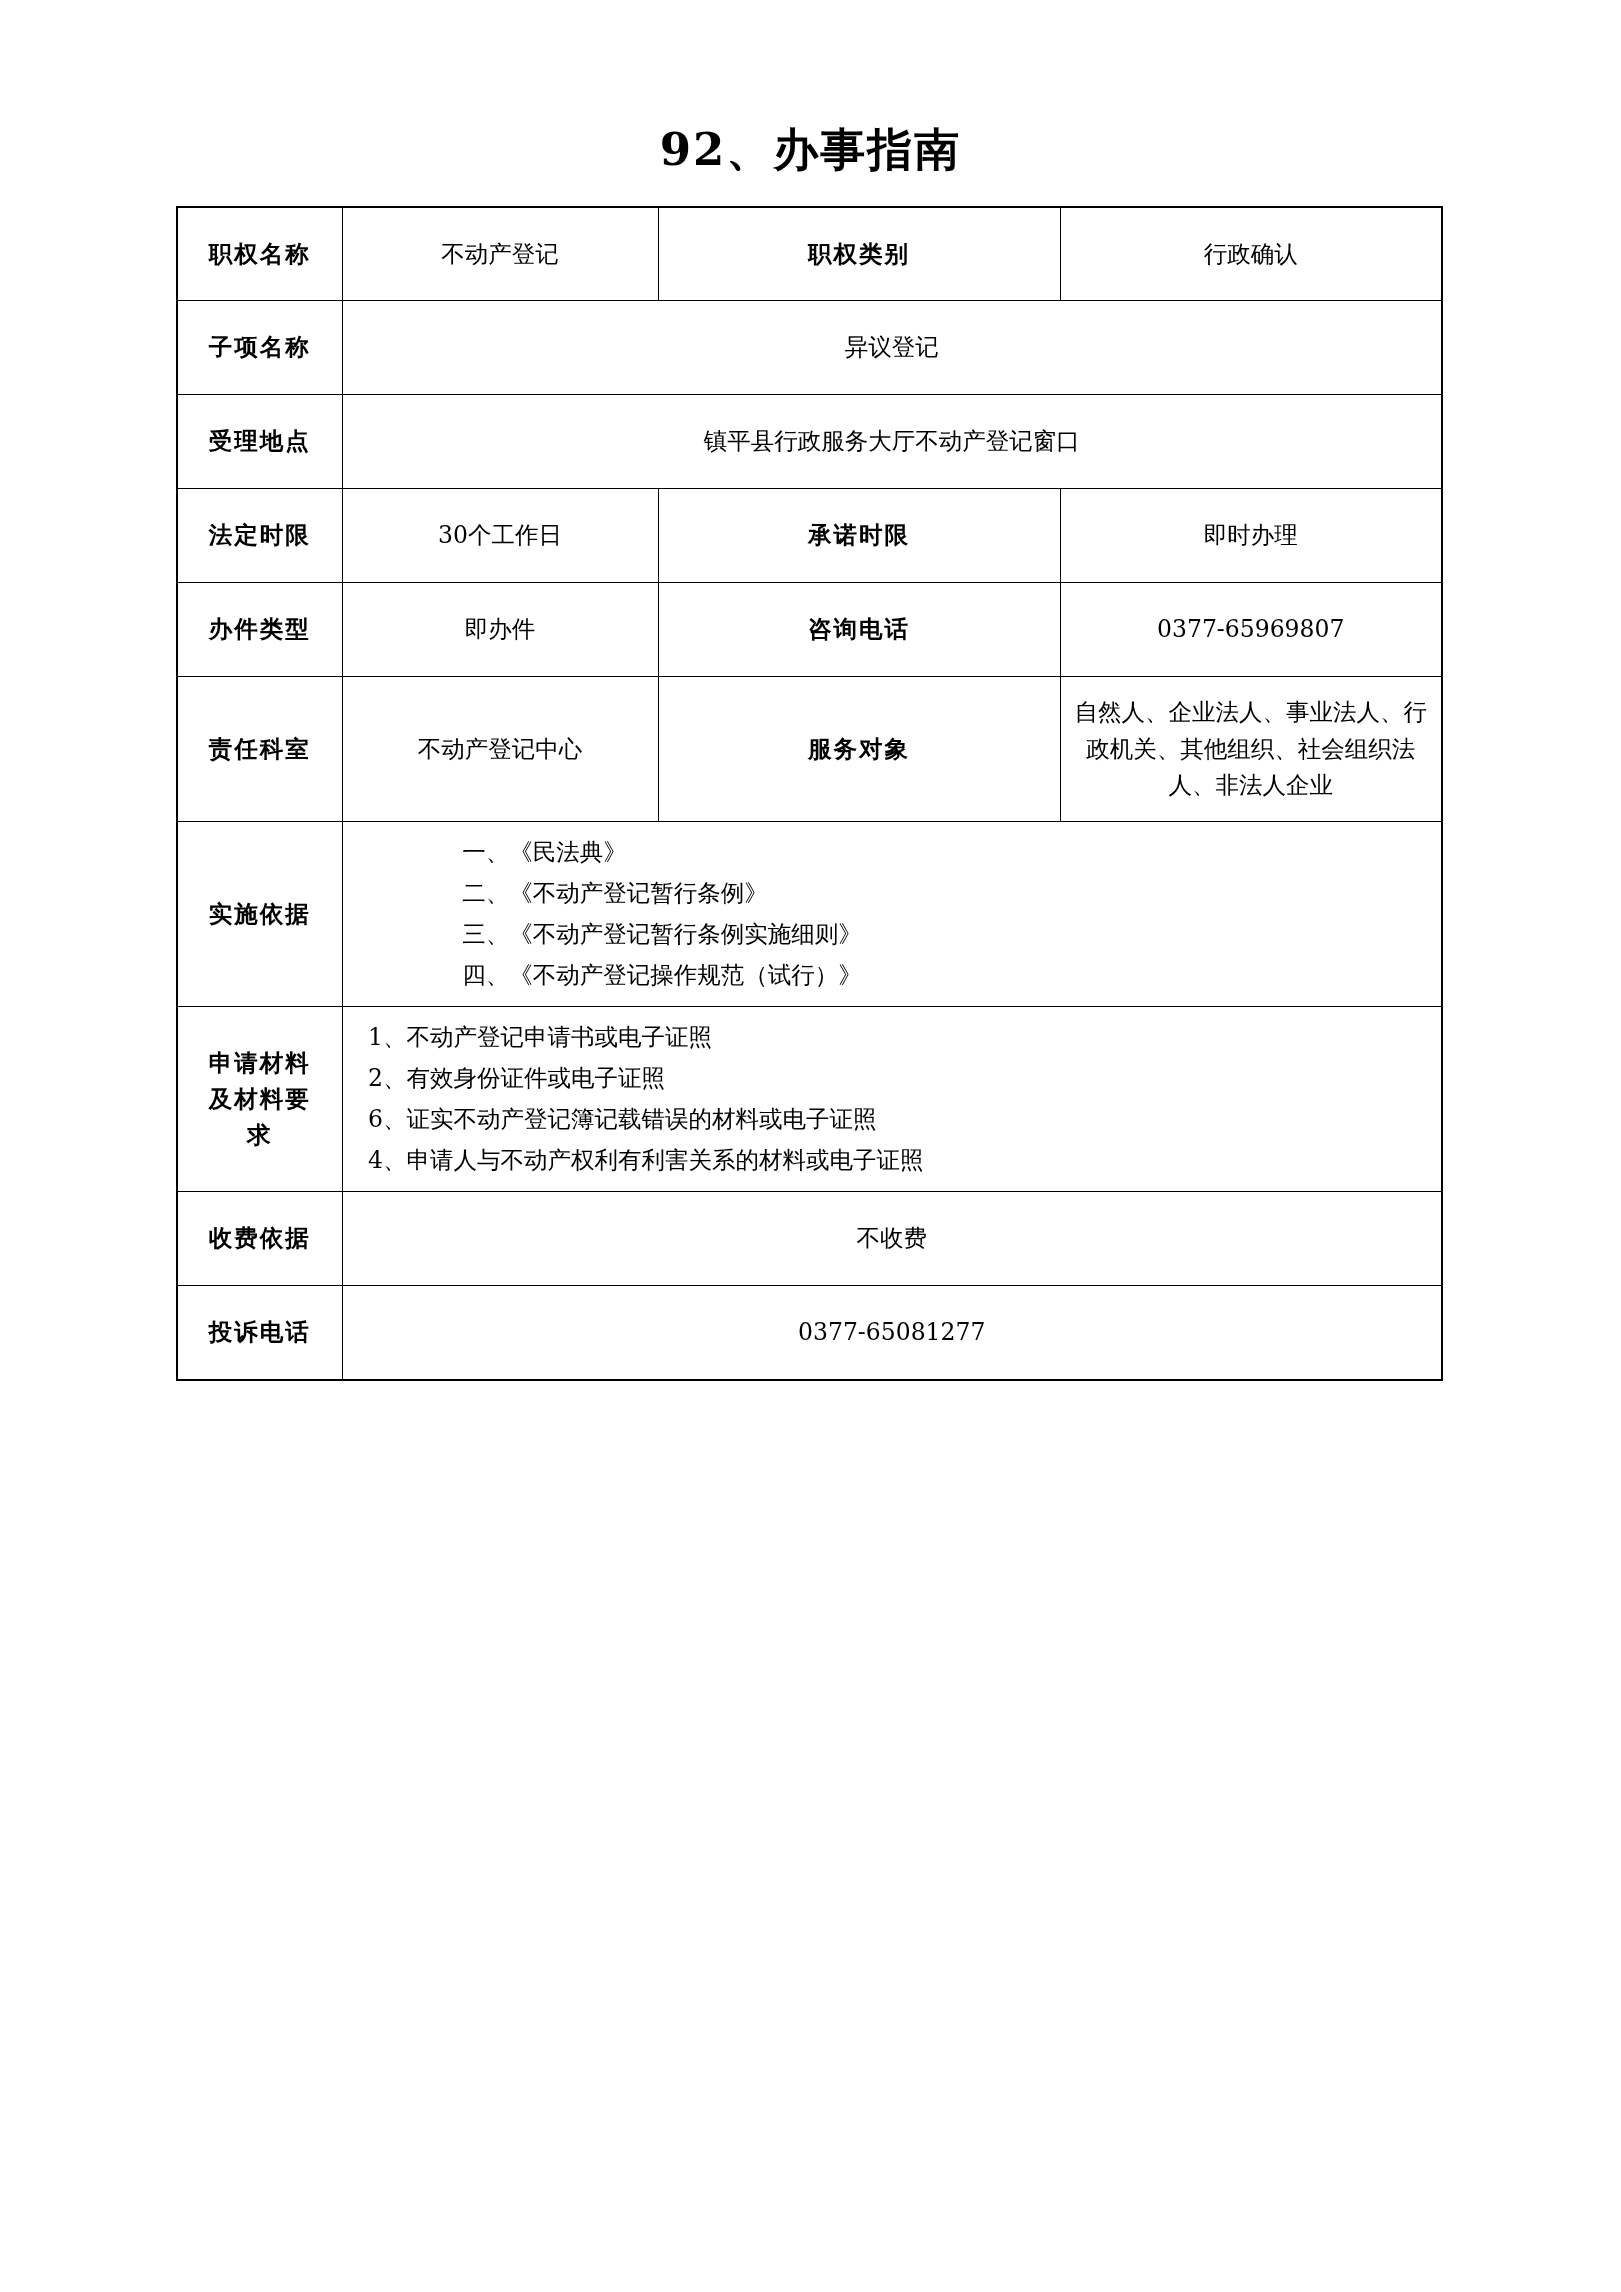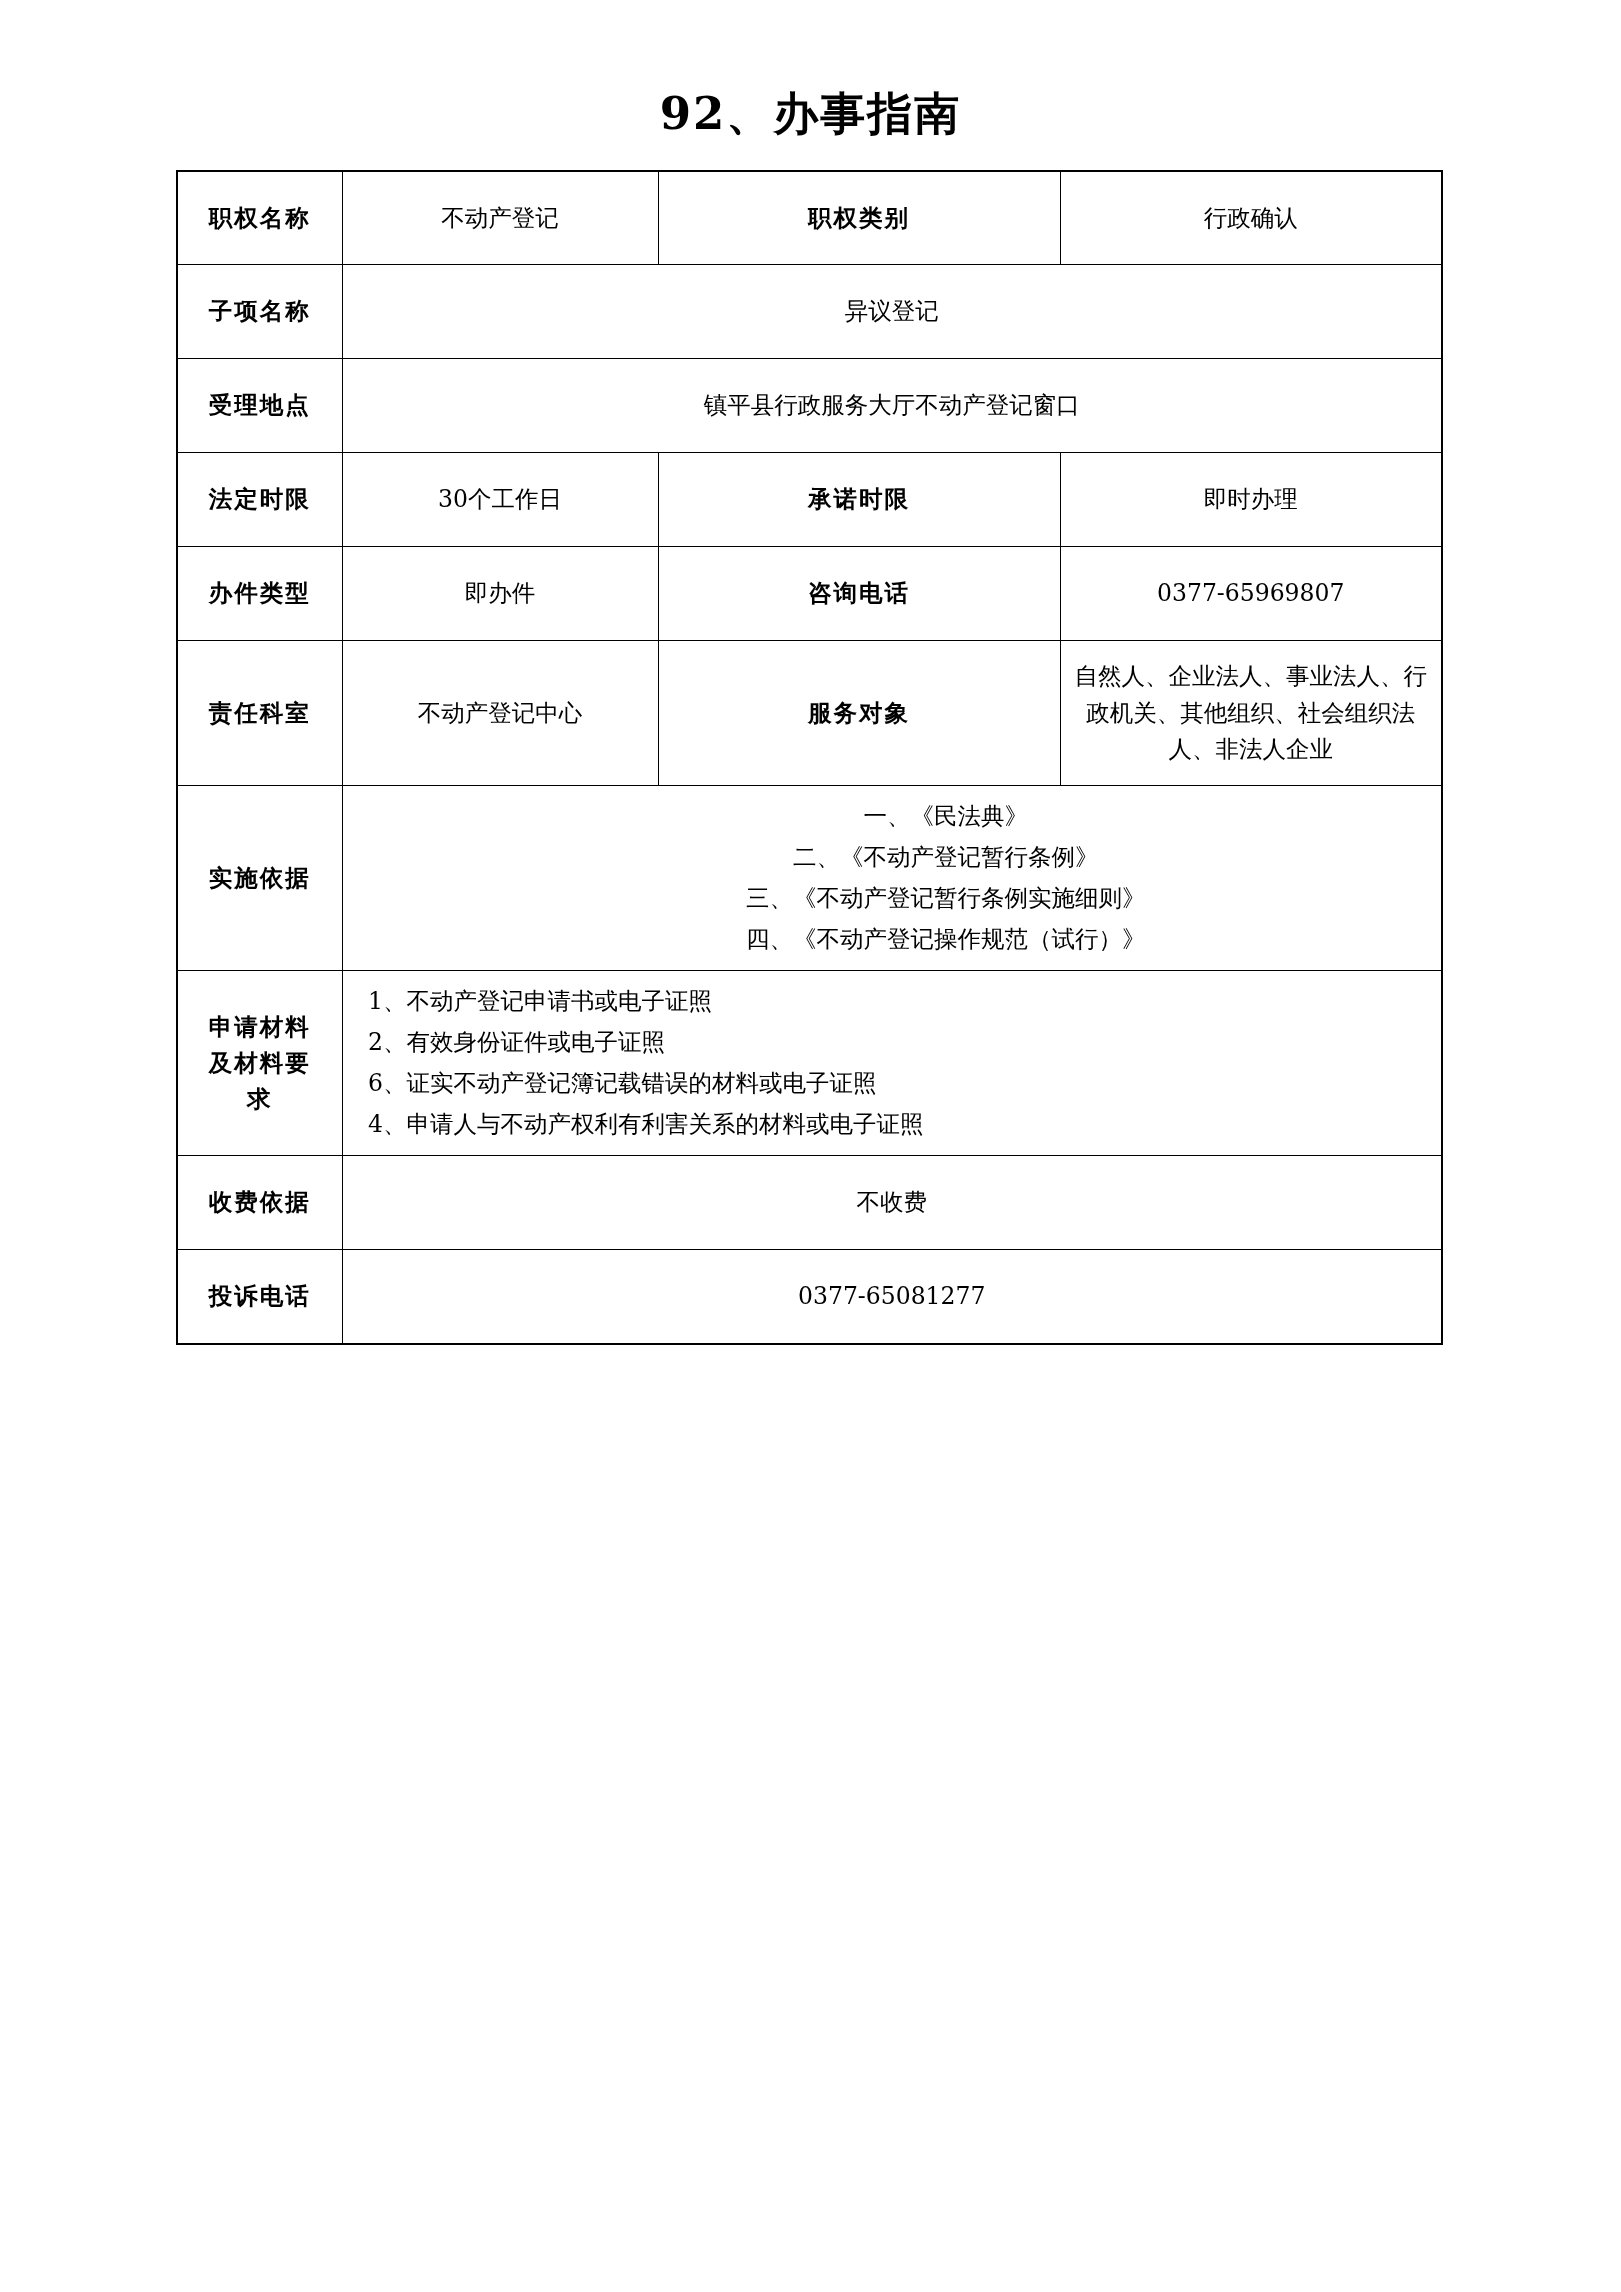--- a/index.html
+++ b/index.html
@@ -19,21 +19,21 @@
     height: 2293px;
     box-sizing: border-box;
     padding: 0;
   }
   .doc-title {
     text-align: center;
     font-family: "DejaVu Serif", "Liberation Serif", serif;
     font-weight: bold;
     font-size: 45px;
     letter-spacing: 2px;
-    margin-top: 84px;
+    margin-top: 120px;
     margin-bottom: 25.5px;
   }
   table.guide {
     border-collapse: collapse;
     table-layout: fixed;
     width: 1264px;
     margin-left: 176px;
     border: 2px solid #000;
   }
   table.guide td {
@@ -61,21 +61,21 @@
   .multiline {
     text-align: center;
     line-height: 1.6;
   }
   .list-block {
     text-align: left;
     padding-left: 55px;
     line-height: 1.75;
   }
   .list-block .li { white-space: nowrap; }
-  .list-block.indent2 { padding-left: 108px; text-align: center; }
+  .list-block.indent2 { padding-left: 108px; }
   .label-3line { line-height: 1.5; }
 </style>
 </head>
 <body>
 
 <div class="page">
 
   <div class="doc-title">92、办事指南</div>
 
   <table class="guide">

